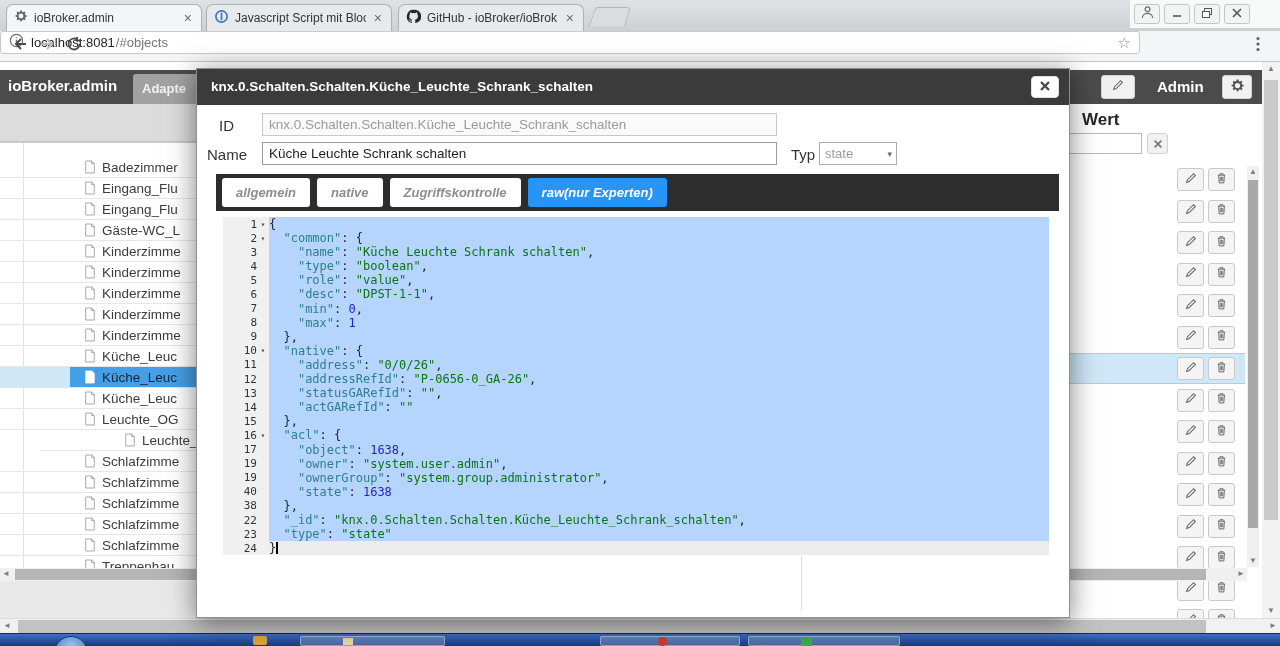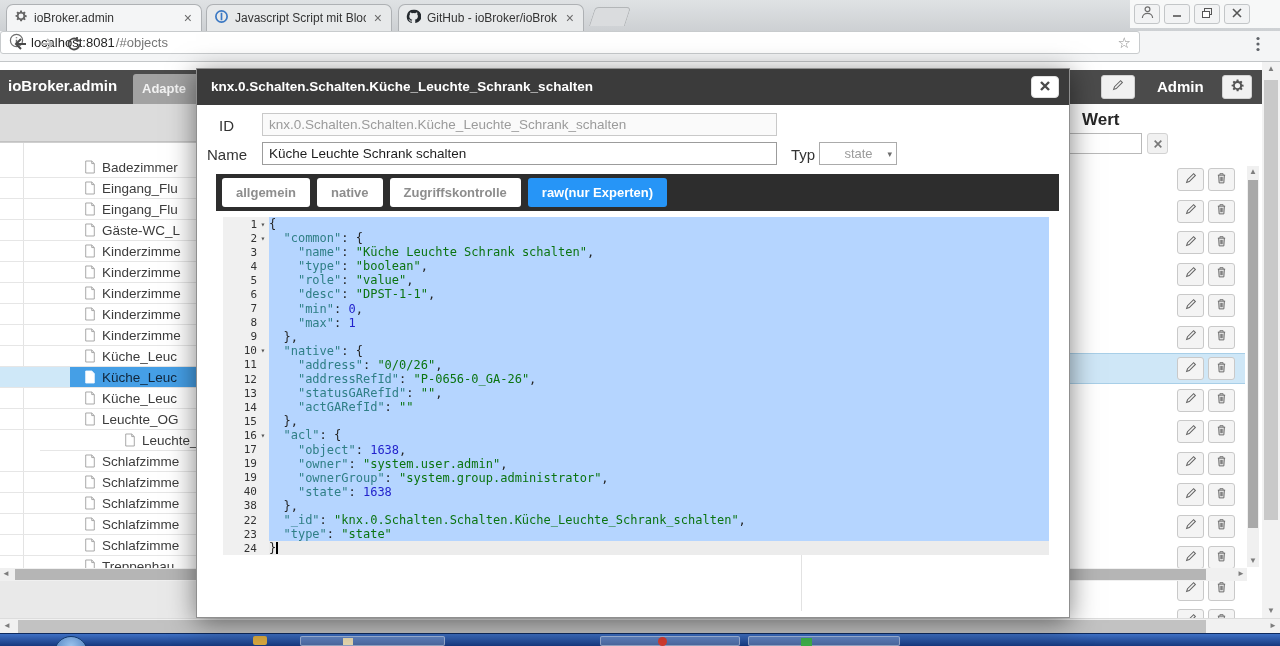--- a/index.html
+++ b/index.html
@@ -85,26 +85,26 @@
   #modal-title{position:absolute;left:0;top:0;right:0;height:36px;background:#3b3b3b;
     color:#fff;font-weight:bold;font-size:13.5px;line-height:36px;padding-left:14px;}
   #modal-close{position:absolute;right:10px;top:7px;width:28px;height:22px;background:#fff;
     border:1px solid #e0e0e0;border-radius:4px;display:flex;align-items:center;justify-content:center;}
   .fldlabel{position:absolute;font-size:15px;color:#333;}
   #id-input{position:absolute;left:65px;top:44px;width:515px;height:23px;background:#fafafa;
     border:1px solid #c9c9c9;color:#9b9b9b;font-size:13.5px;padding:0 6px;font-family:"Liberation Sans",sans-serif;}
   #name-input{position:absolute;left:65px;top:73px;width:515px;height:23px;background:#fff;
     border:1px solid #9c9c9c;color:#1e1e1e;font-size:13.5px;padding:0 6px;font-family:"Liberation Sans",sans-serif;}
   #typ-select{position:absolute;left:622px;top:73px;width:78px;height:23px;border:1px solid #ababab;
-    background:#fff;color:#9b9b9b;font-size:13px;padding:3px 4px 0 5px;text-align:center;}
+    background:#fff;color:#9b9b9b;font-size:13px;padding:3px 4px 0 5px;}
   #typ-select .car{position:absolute;right:4px;top:6px;font-size:9px;color:#6d6d6d;}
   #dlg-tabbar{position:absolute;left:19px;top:105px;width:843px;height:37px;background:#2d2d2d;
     display:flex;align-items:center;padding-left:6px;gap:7px;}
   .dtab{height:29px;border-radius:3px;background:#fff;color:#8d8d8d;font-weight:bold;font-size:13px;
-    display:flex;align-items:center;padding:0 14px;white-space:nowrap;}
+    display:flex;align-items:center;padding:0 14px;white-space:nowrap;font-style:italic;}
   .dtab.active{background:var(--accent_blue);color:#fff;}
 
   
   #editor{position:absolute;left:26px;top:148px;width:826px;height:394px;background:#fff;overflow:hidden;}
   #gutter{position:absolute;left:0;top:0;width:46px;}
   .grow{height:14.1px;font-family:"DejaVu Sans Mono",monospace;font-size:11px;color:#333;
     background:#f0f0f0;display:flex;justify-content:flex-end;align-items:center;}
   .grow .n{text-align:right;}
   .grow .f{width:12px;font-size:8px;color:#555;text-align:center;}
   #printmargin{position:absolute;left:578px;top:0;bottom:0;width:1px;background:#e2e2e2;}

